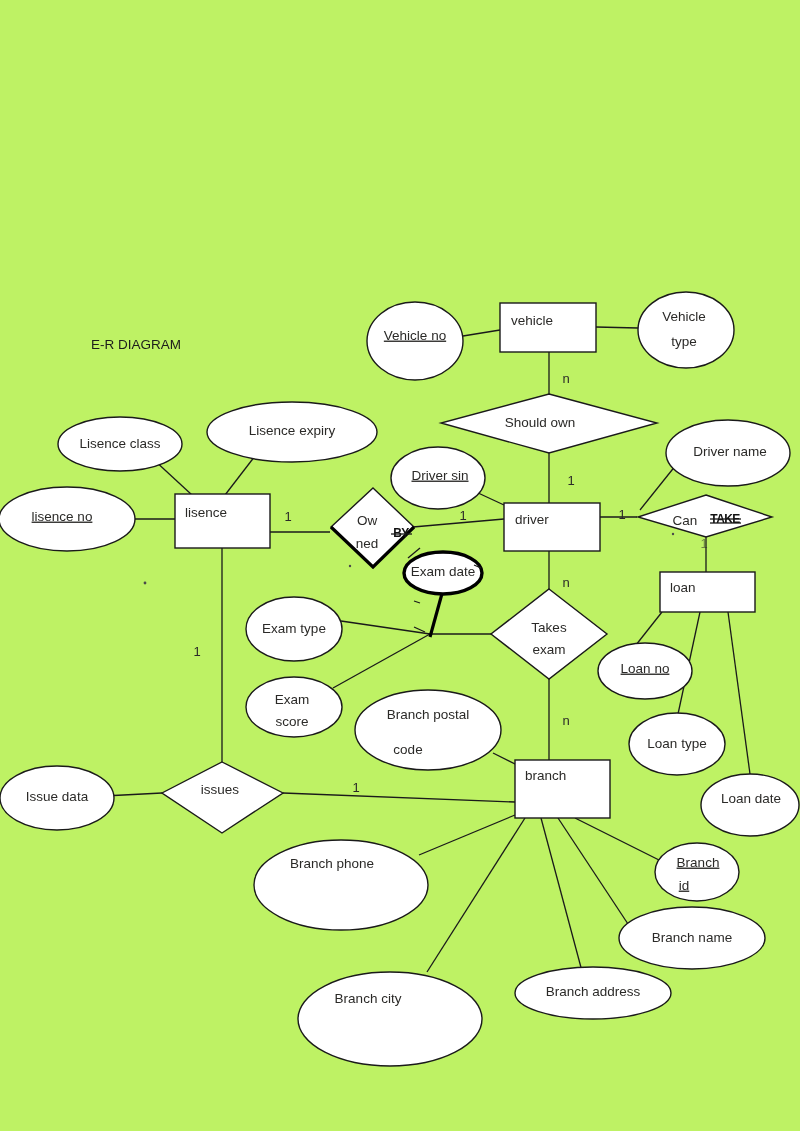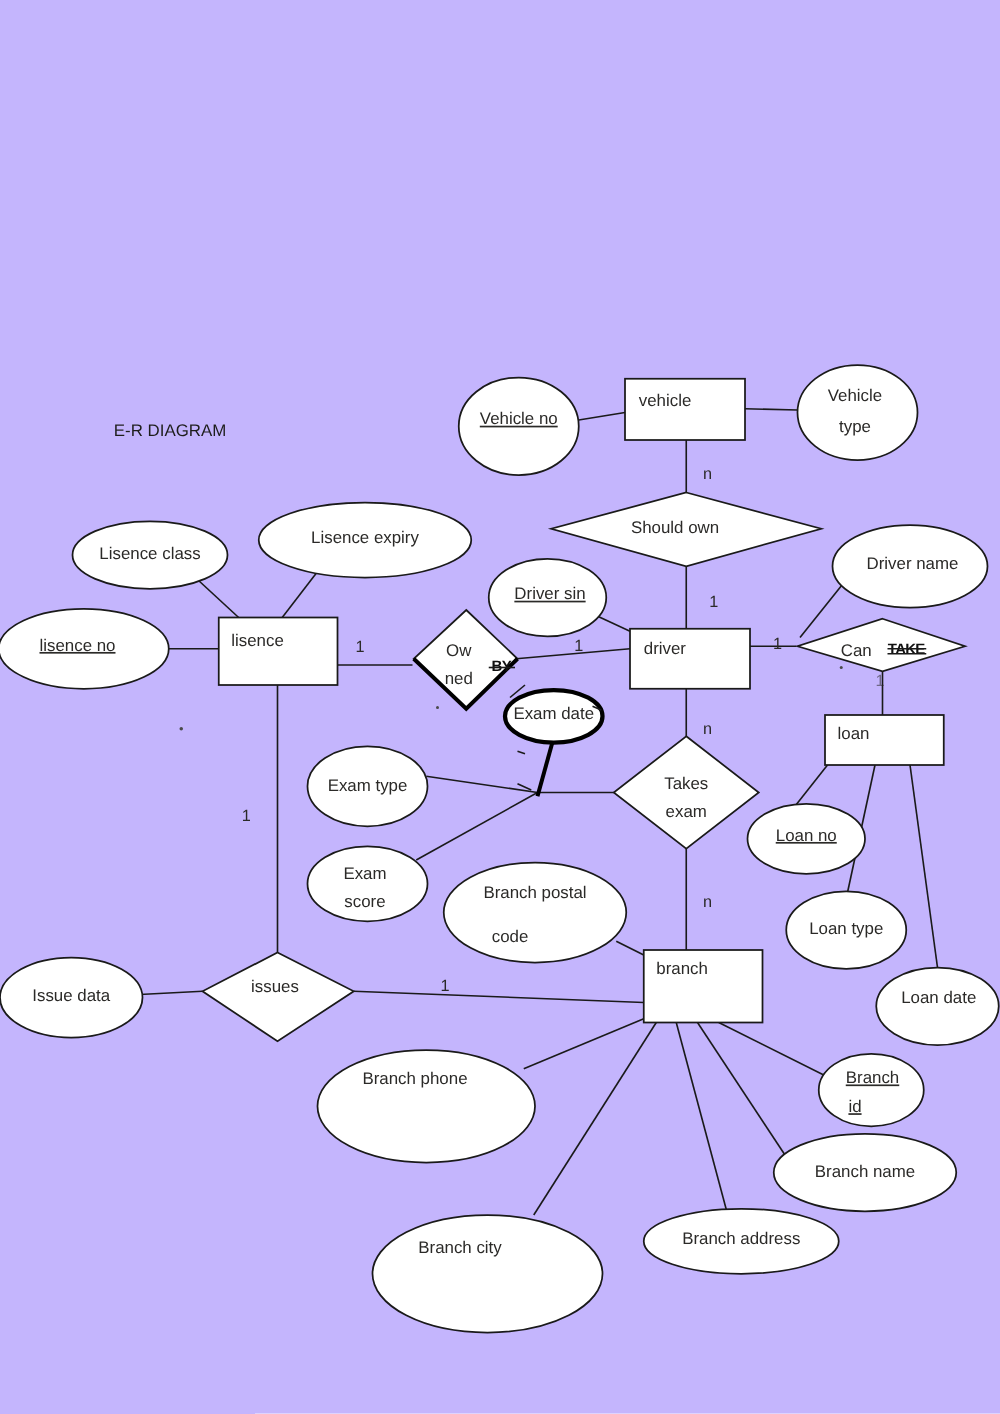--- a/index.html
+++ b/index.html
@@ -7,21 +7,21 @@
     padding: 0;
     background: #ffffff;
   }
   body {
     font-family: "Liberation Sans", sans-serif;
   }
   #canvas {
     position: relative;
     width: 800px;
     height: 1131px;
-    background: #c4b5fd;
+    background: #bef264;
     overflow: hidden;
   }
   svg#diagram {
     position: absolute;
     left: 0;
     top: 0;
     width: 800px;
     height: 1131px;
   }
   .shape-line {

